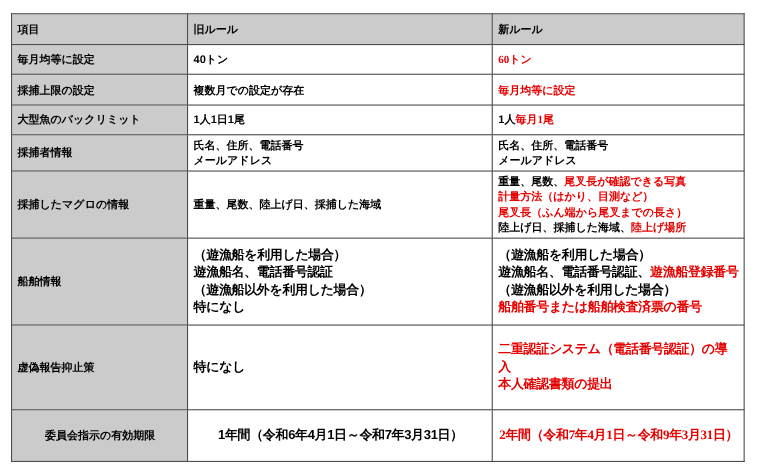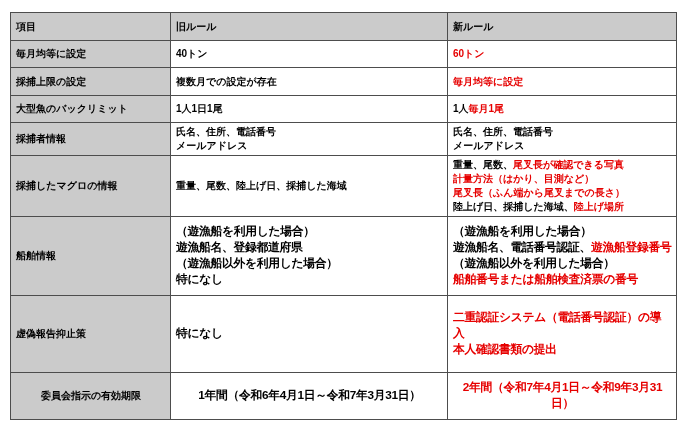--- a/index.html
+++ b/index.html
@@ -46,21 +46,21 @@
   tbody tr:nth-child(6) th, tbody tr:nth-child(6) td{height:74px;}
   tbody tr:nth-child(7) th, tbody tr:nth-child(7) td{height:72px;}
   tbody tr:nth-child(8) th, tbody tr:nth-child(8) td{height:42px;text-align:center;}
   tbody tr:nth-child(9) th, tbody tr:nth-child(9) td{height:23px;}
   
   tbody tr:nth-child(6) td, tbody tr:nth-child(7) td,
   tbody tr:nth-child(8) td, tbody tr:nth-child(9) td{
     font-size:11.8px;
     letter-spacing:-0.3px;
   }
-  .red{color:var(--red);}
+  .red{color:var(--red);font-family:Liberation Serif, serif;}
 </style>
 </head>
 <body>
 
 <div class="stage">
   <table class="cmp">
     <colgroup>
       <col class="c-item">
         <col class="c-old">
         <col class="c-new">
@@ -120,21 +120,21 @@
             <div><span>重量、尾数、</span><span class="red">尾叉長が確認できる写真</span></div>
             <div><span class="red">計量方法（はかり、目測など）</span></div>
             <div><span class="red">尾叉長（ふん端から尾叉までの長さ）</span></div>
             <div><span>陸上げ日、採捕した海域、</span><span class="red">陸上げ場所</span></div>
           </td>
         </tr>
         <tr>
           <th>船舶情報</th>
           <td>
             <div><span>（遊漁船を利用した場合）</span></div>
-            <div><span>遊漁船名、登録都道府県</span></div>
+            <div><span>遊漁船名、電話番号認証</span></div>
             <div><span>（遊漁船以外を利用した場合）</span></div>
             <div><span>特になし</span></div>
           </td>
           <td>
             <div><span>（遊漁船を利用した場合）</span></div>
             <div><span>遊漁船名、電話番号認証、</span><span class="red">遊漁船登録番号</span></div>
             <div><span>（遊漁船以外を利用した場合）</span></div>
             <div><span class="red">船舶番号または船舶検査済票の番号</span></div>
           </td>
         </tr>

